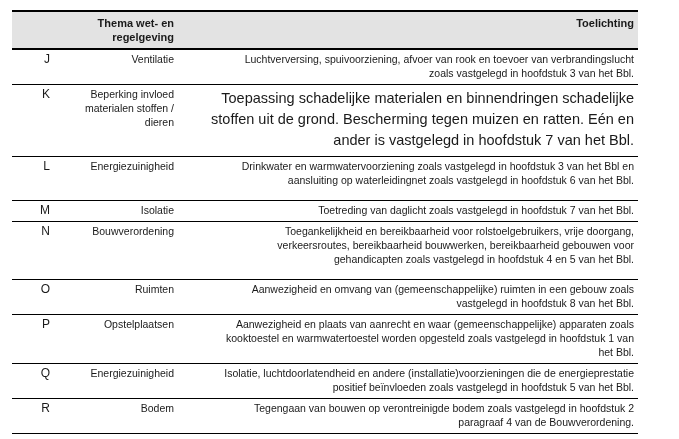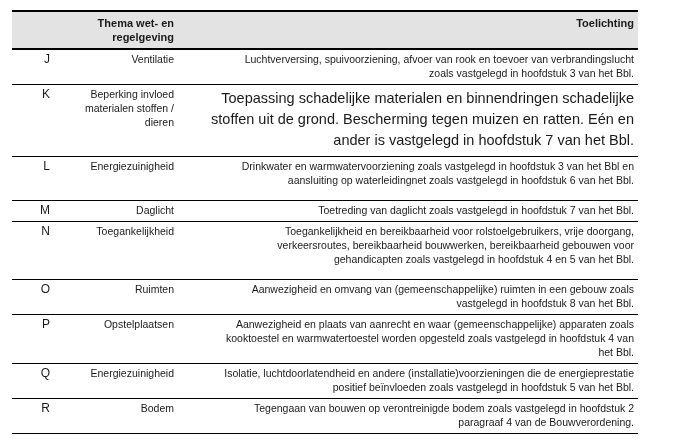--- a/index.html
+++ b/index.html
@@ -80,41 +80,41 @@
 ander is vastgelegd in hoofdstuk 7 van het Bbl.</td>
     </tr>
     <tr class="pad-extra">
       <td class="cell-letter">L</td>
       <td class="cell-theme">Energiezuinigheid</td>
       <td class="cell-desc">Drinkwater en warmwatervoorziening zoals vastgelegd in hoofdstuk 3 van het Bbl en
 aansluiting op waterleidingnet zoals vastgelegd in hoofdstuk 6 van het Bbl.</td>
     </tr>
     <tr>
       <td class="cell-letter">M</td>
-      <td class="cell-theme">Daglicht</td>
+      <td class="cell-theme">Isolatie</td>
       <td class="cell-desc">Toetreding van daglicht zoals vastgelegd in hoofdstuk 7 van het Bbl.</td>
     </tr>
     <tr class="pad-extra">
       <td class="cell-letter">N</td>
-      <td class="cell-theme">Toegankelijkheid</td>
+      <td class="cell-theme">Bouwverordening</td>
       <td class="cell-desc">Toegankelijkheid en bereikbaarheid voor rolstoelgebruikers, vrije doorgang,
 verkeersroutes, bereikbaarheid bouwwerken, bereikbaarheid gebouwen voor
 gehandicapten zoals vastgelegd in hoofdstuk 4 en 5 van het Bbl.</td>
     </tr>
     <tr>
       <td class="cell-letter">O</td>
       <td class="cell-theme">Ruimten</td>
       <td class="cell-desc">Aanwezigheid en omvang van (gemeenschappelijke) ruimten in een gebouw zoals
 vastgelegd in hoofdstuk 8 van het Bbl.</td>
     </tr>
     <tr>
       <td class="cell-letter">P</td>
       <td class="cell-theme">Opstelplaatsen</td>
       <td class="cell-desc">Aanwezigheid en plaats van aanrecht en waar (gemeenschappelijke) apparaten zoals
-kooktoestel en warmwatertoestel worden opgesteld zoals vastgelegd in hoofdstuk 4 van
+kooktoestel en warmwatertoestel worden opgesteld zoals vastgelegd in hoofdstuk 1 van
 het Bbl.</td>
     </tr>
     <tr>
       <td class="cell-letter">Q</td>
       <td class="cell-theme">Energiezuinigheid</td>
       <td class="cell-desc">Isolatie, luchtdoorlatendheid en andere (installatie)voorzieningen die de energieprestatie
 positief beïnvloeden zoals vastgelegd in hoofdstuk 5 van het Bbl.</td>
     </tr>
     <tr>
       <td class="cell-letter">R</td>

